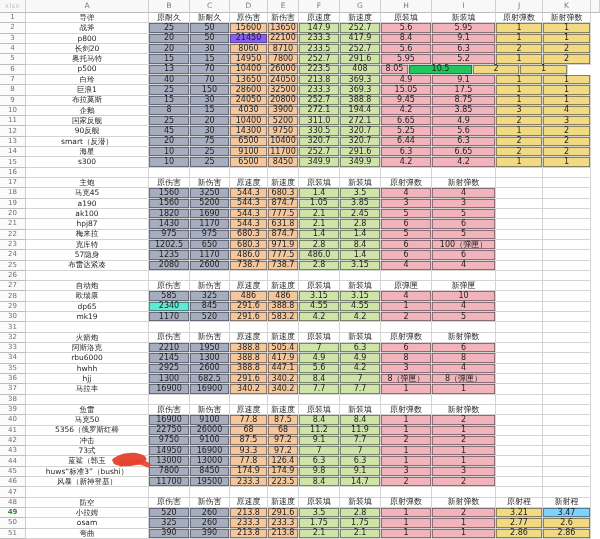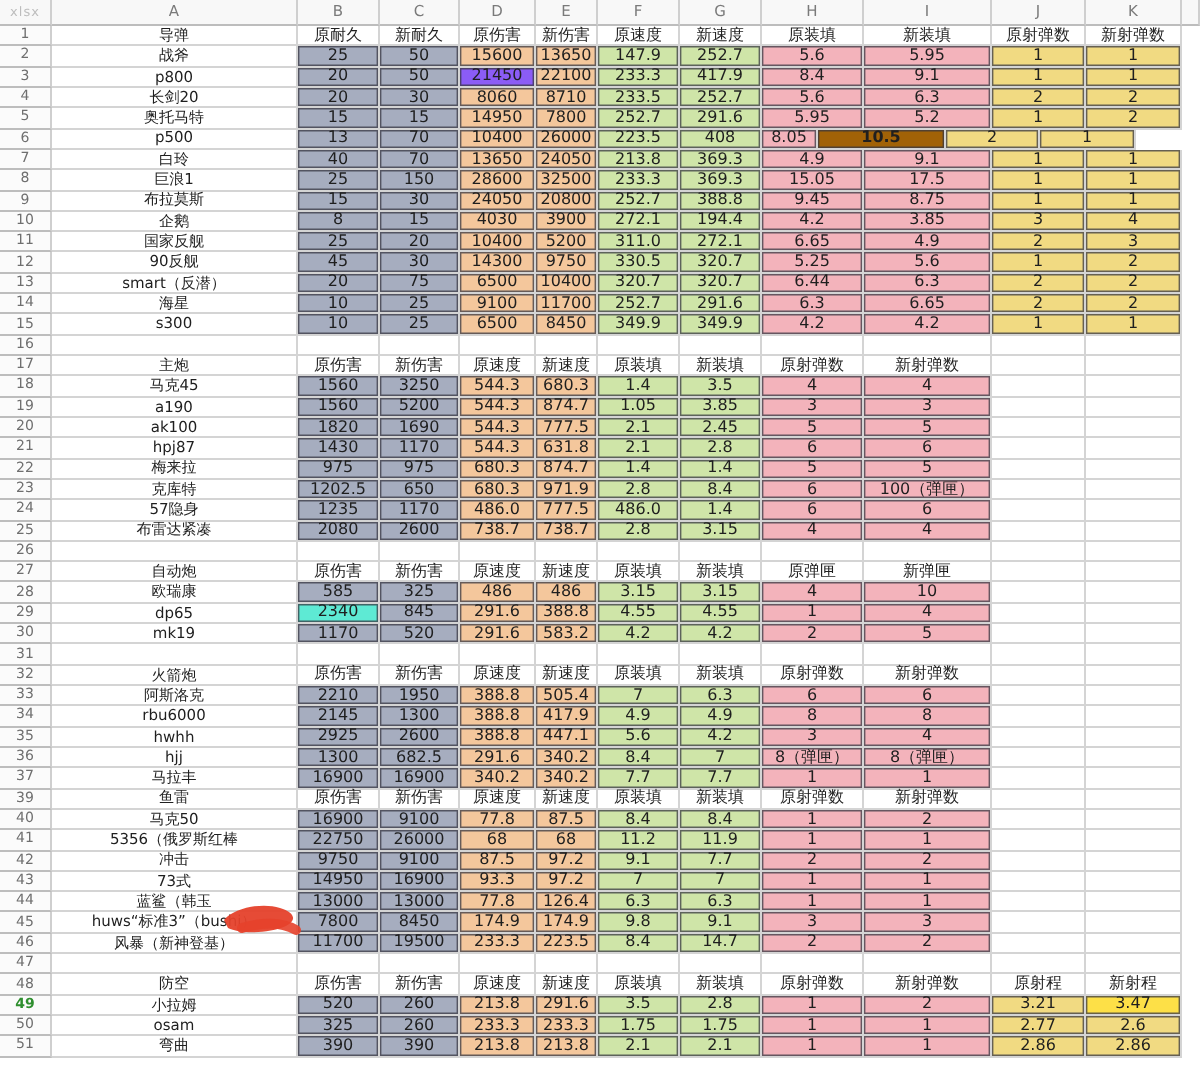--- a/index.html
+++ b/index.html
@@ -121,21 +121,21 @@
       <div class="row">
         <div class="cell headcell rownum" style="width: 26px; height: 10.3137px;">6</div>
         <div class="cell namecell" style="width: 123px; height: 10.3137px;">p500</div>
         <div class="cell filled" style="width: 41px; height: 10.3137px; background: rgb(166, 173, 191);">13</div>
         <div class="cell filled" style="width: 40px; height: 10.3137px; background: rgb(166, 173, 191);">70</div>
         <div class="cell filled" style="width: 38px; height: 10.3137px; background: rgb(244, 199, 156);">10400</div>
         <div class="cell filled" style="width: 31px; height: 10.3137px; background: rgb(244, 199, 156);">26000</div>
         <div class="cell filled" style="width: 41px; height: 10.3137px; background: rgb(207, 229, 168);">223.5</div>
         <div class="cell filled" style="width: 41px; height: 10.3137px; background: rgb(207, 229, 168);">408</div>
         <div class="cell filled" style="width: 28px; height: 10.3137px; background: rgb(243, 179, 187);">8.05</div>
-        <div class="cell filled" style="width: 64px; height: 10.3137px; background: #a16207; font-weight: bold;">10.5</div>
+        <div class="cell filled" style="width: 64px; height: 10.3137px; background: #22c55e;">10.5</div>
         <div class="cell filled" style="width: 47px; height: 10.3137px; background: rgb(241, 218, 130);">2</div>
         <div class="cell filled" style="width: 48px; height: 10.3137px; background: rgb(241, 218, 130);">1</div>
       </div>
       <div class="row">
         <div class="cell headcell rownum" style="width: 26px; height: 10.3137px;">7</div>
         <div class="cell namecell" style="width: 123px; height: 10.3137px;">白玲</div>
         <div class="cell filled" style="width: 41px; height: 10.3137px; background: rgb(166, 173, 191);">40</div>
         <div class="cell filled" style="width: 40px; height: 10.3137px; background: rgb(166, 173, 191);">70</div>
         <div class="cell filled" style="width: 38px; height: 10.3137px; background: rgb(244, 199, 156);">13650</div>
         <div class="cell filled" style="width: 31px; height: 10.3137px; background: rgb(244, 199, 156);">24050</div>
@@ -560,20 +560,34 @@
         <div class="cell filled" style="width: 38px; height: 10.3137px; background: rgb(244, 199, 156);">340.2</div>
         <div class="cell filled" style="width: 31px; height: 10.3137px; background: rgb(244, 199, 156);">340.2</div>
         <div class="cell filled" style="width: 41px; height: 10.3137px; background: rgb(207, 229, 168);">7.7</div>
         <div class="cell filled" style="width: 41px; height: 10.3137px; background: rgb(207, 229, 168);">7.7</div>
         <div class="cell filled" style="width: 51px; height: 10.3137px; background: rgb(243, 179, 187);">1</div>
         <div class="cell filled" style="width: 64px; height: 10.3137px; background: rgb(243, 179, 187);">1</div>
         <div class="cell " style="width: 47px; height: 10.3137px;"></div>
         <div class="cell " style="width: 48px; height: 10.3137px;"></div>
       </div>
       <div class="row">
+        <div class="cell headcell rownum" style="width: 26px; height: 10.3137px;">38</div>
+        <div class="cell namecell" style="width: 123px; height: 10.3137px;"></div>
+        <div class="cell " style="width: 41px; height: 10.3137px;"></div>
+        <div class="cell " style="width: 40px; height: 10.3137px;"></div>
+        <div class="cell " style="width: 38px; height: 10.3137px;"></div>
+        <div class="cell " style="width: 31px; height: 10.3137px;"></div>
+        <div class="cell " style="width: 41px; height: 10.3137px;"></div>
+        <div class="cell " style="width: 41px; height: 10.3137px;"></div>
+        <div class="cell " style="width: 51px; height: 10.3137px;"></div>
+        <div class="cell " style="width: 64px; height: 10.3137px;"></div>
+        <div class="cell " style="width: 47px; height: 10.3137px;"></div>
+        <div class="cell " style="width: 48px; height: 10.3137px;"></div>
+      </div>
+      <div class="row">
         <div class="cell headcell rownum" style="width: 26px; height: 10.3137px;">39</div>
         <div class="cell namecell" style="width: 123px; height: 10.3137px;">鱼雷</div>
         <div class="cell " style="width: 41px; height: 10.3137px;">原伤害</div>
         <div class="cell " style="width: 40px; height: 10.3137px;">新伤害</div>
         <div class="cell " style="width: 38px; height: 10.3137px;">原速度</div>
         <div class="cell " style="width: 31px; height: 10.3137px;">新速度</div>
         <div class="cell " style="width: 41px; height: 10.3137px;">原装填</div>
         <div class="cell " style="width: 41px; height: 10.3137px;">新装填</div>
         <div class="cell " style="width: 51px; height: 10.3137px;">原射弹数</div>
         <div class="cell " style="width: 64px; height: 10.3137px;">新射弹数</div>
@@ -711,21 +725,21 @@
         <div class="cell namecell" style="width: 123px; height: 10.3137px;">小拉姆</div>
         <div class="cell filled" style="width: 41px; height: 10.3137px; background: rgb(166, 173, 191);">520</div>
         <div class="cell filled" style="width: 40px; height: 10.3137px; background: rgb(166, 173, 191);">260</div>
         <div class="cell filled" style="width: 38px; height: 10.3137px; background: rgb(244, 199, 156);">213.8</div>
         <div class="cell filled" style="width: 31px; height: 10.3137px; background: rgb(244, 199, 156);">291.6</div>
         <div class="cell filled" style="width: 41px; height: 10.3137px; background: rgb(207, 229, 168);">3.5</div>
         <div class="cell filled" style="width: 41px; height: 10.3137px; background: rgb(207, 229, 168);">2.8</div>
         <div class="cell filled" style="width: 51px; height: 10.3137px; background: rgb(243, 179, 187);">1</div>
         <div class="cell filled" style="width: 64px; height: 10.3137px; background: rgb(243, 179, 187);">2</div>
         <div class="cell filled" style="width: 47px; height: 10.3137px; background: rgb(241, 218, 130);">3.21</div>
-        <div class="cell filled" style="width: 48px; height: 10.3137px; background: #fde047;">3.47</div>
+        <div class="cell filled" style="width: 48px; height: 10.3137px; background: #7dd3fc;">3.47</div>
       </div>
       <div class="row">
         <div class="cell headcell rownum" style="width: 26px; height: 10.3137px;">50</div>
         <div class="cell namecell" style="width: 123px; height: 10.3137px;">osam</div>
         <div class="cell filled" style="width: 41px; height: 10.3137px; background: rgb(166, 173, 191);">325</div>
         <div class="cell filled" style="width: 40px; height: 10.3137px; background: rgb(166, 173, 191);">260</div>
         <div class="cell filled" style="width: 38px; height: 10.3137px; background: rgb(244, 199, 156);">233.3</div>
         <div class="cell filled" style="width: 31px; height: 10.3137px; background: rgb(244, 199, 156);">233.3</div>
         <div class="cell filled" style="width: 41px; height: 10.3137px; background: rgb(207, 229, 168);">1.75</div>
         <div class="cell filled" style="width: 41px; height: 10.3137px; background: rgb(207, 229, 168);">1.75</div>

